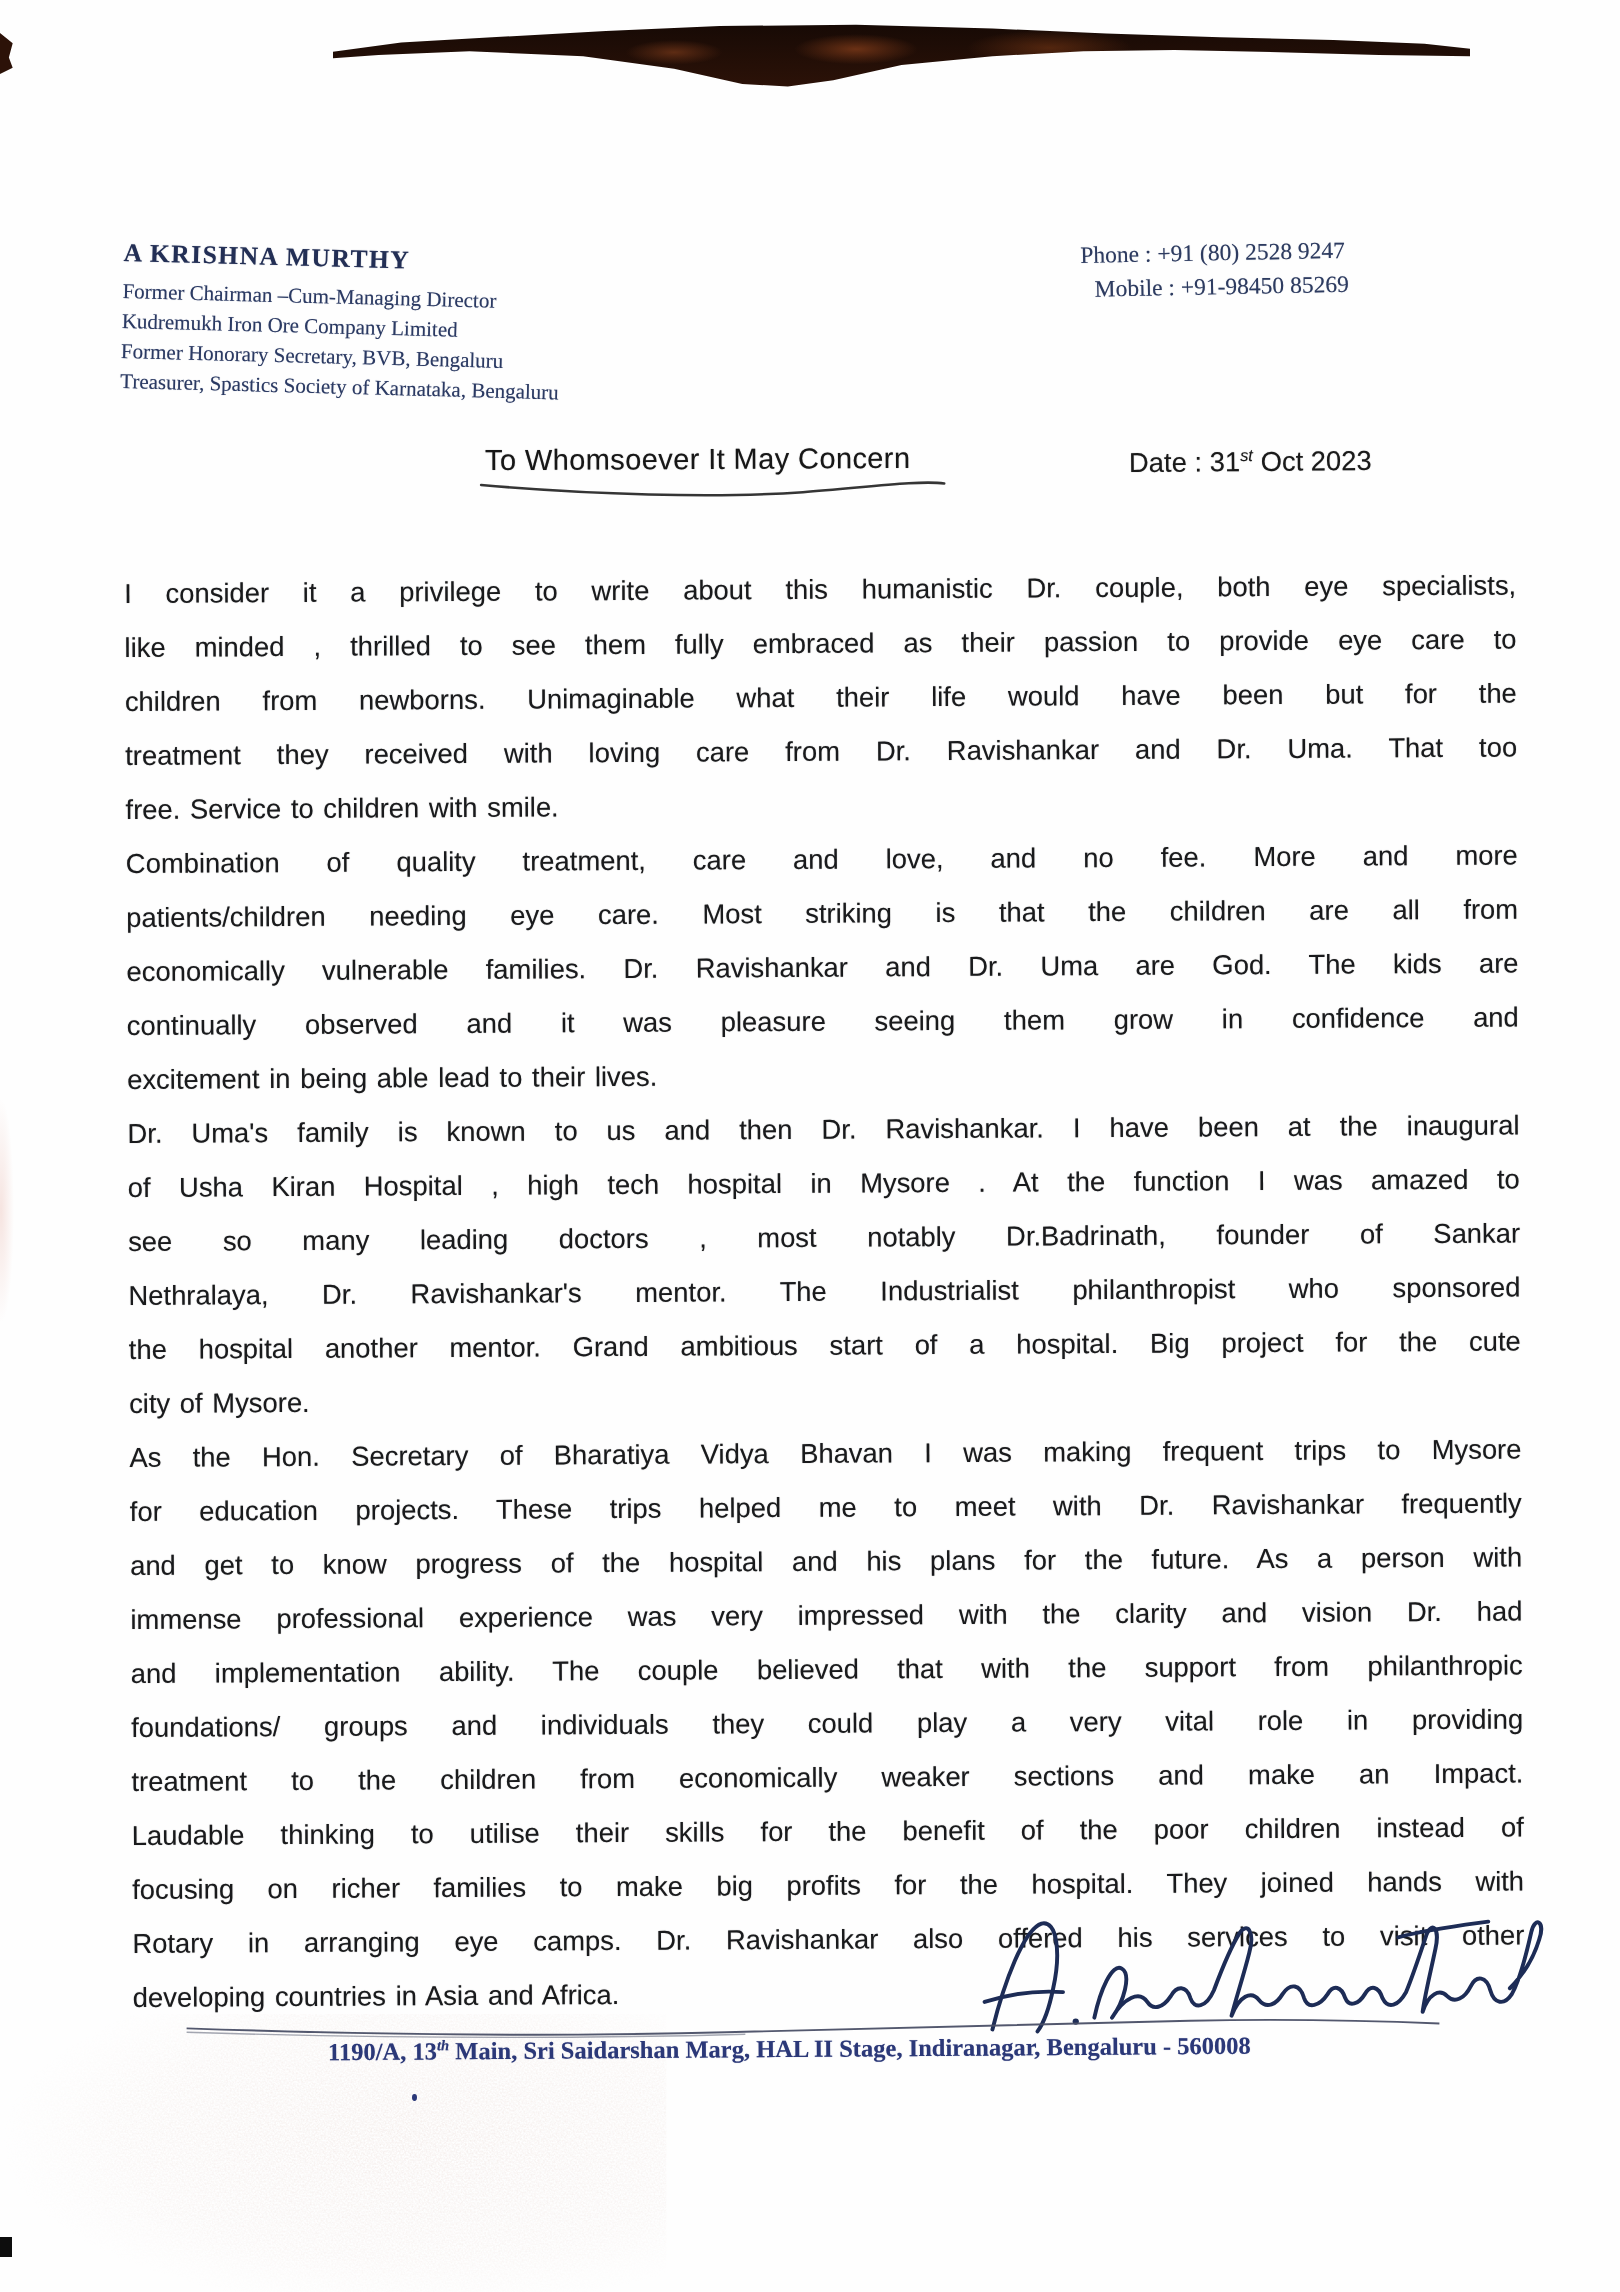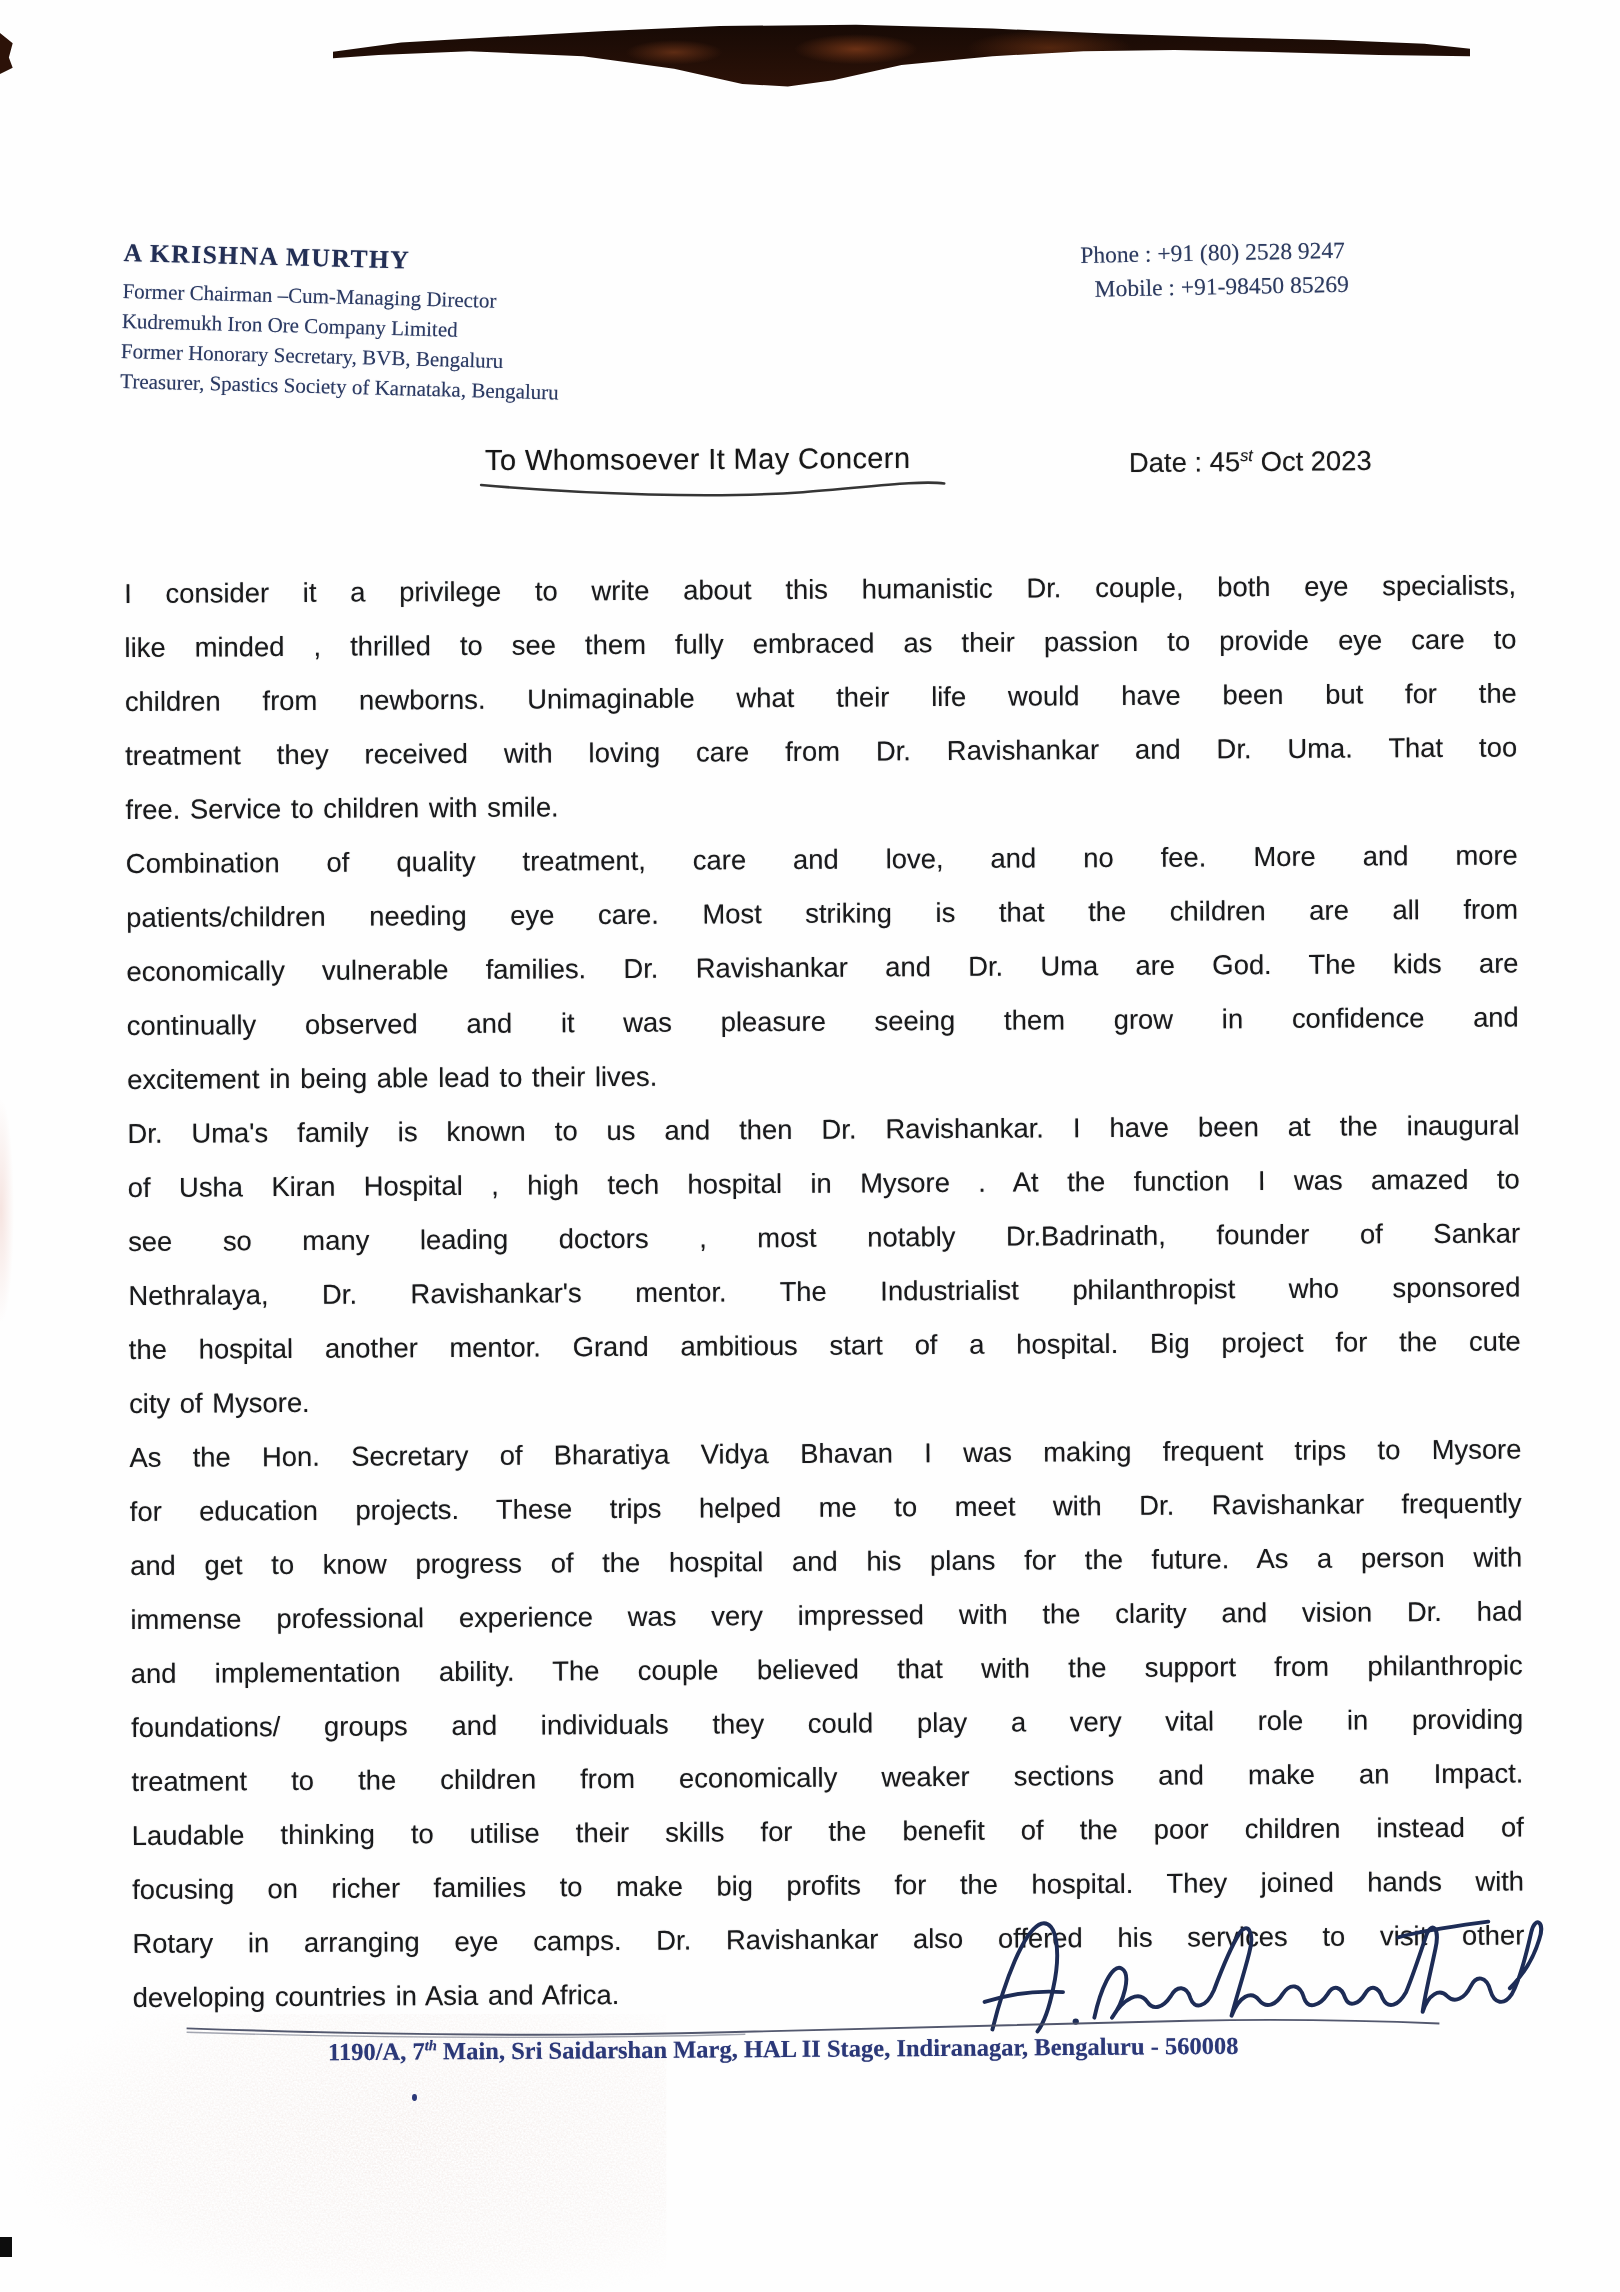--- a/index.html
+++ b/index.html
@@ -140,21 +140,21 @@
     <div class="line2">Mobile : +91-98450 85269</div>
   </div>
 
   <div class="heading">
     <span>To Whomsoever It May Concern</span>
     <svg class="heading-underline" width="469" height="21.6" viewBox="0 0 478 22">
       <path d="M 2 6 C 110 16, 240 21, 330 15 C 390 11, 450 3, 474 7" fill="none" stroke="#1f1f1f" stroke-width="2.6" stroke-linecap="round" opacity="0.9"></path>
     </svg>
   </div>
   <div class="dateline">
-    <span>Date : 45</span><sup class="sc">st</sup><span> Oct 2023</span>
+    <span>Date : 31</span><sup class="sc">st</sup><span> Oct 2023</span>
   </div>
 
   <div class="body-text" id="body-text">
       <div class="body-line">I consider it a privilege to write about this humanistic Dr. couple, both eye specialists,</div>
       <div class="body-line">like minded , thrilled to see them fully embraced as their passion to provide eye care to</div>
       <div class="body-line">children from newborns. Unimaginable what their life would have been but for the</div>
       <div class="body-line">treatment they received with loving care from Dr. Ravishankar and Dr. Uma.  That too</div>
       <div class="body-line para-end">free. Service to children with smile.</div>
       <div class="body-line">Combination of quality treatment, care and  love, and no fee.  More and more</div>
       <div class="body-line">patients/children needing eye care. Most striking is that the children are all from</div>
@@ -206,18 +206,18 @@
         <path d="M 442 46 C 472 38, 505 34, 534 30"></path>
       </g>
     </svg>
   </div>
 
   <svg class="footer-rule" width="1274" height="29" viewBox="0 0 1300 30">
     <path d="M 2 18 C 180 24, 380 27, 560 22 C 760 17, 900 12, 1040 10 C 1140 8, 1230 10, 1298 13" fill="none" stroke="#4a4f66" stroke-width="2" opacity="0.95"></path>
     <path d="M 2 22 C 200 28, 400 29, 580 24" fill="none" stroke="#4a4f66" stroke-width="1.5" opacity="0.5"></path>
   </svg>
   <div class="footer-address">
-    <span>1190/A, 7</span><sup class="sc">th</sup><span> Main, Sri Saidarshan Marg, HAL II Stage, Indiranagar, Bengaluru - 560008</span>
+    <span>1190/A, 13</span><sup class="sc">th</sup><span> Main, Sri Saidarshan Marg, HAL II Stage, Indiranagar, Bengaluru - 560008</span>
   </div>
   <div class="footer-dot"></div>
 
 </div>
 
 
 </body></html>

